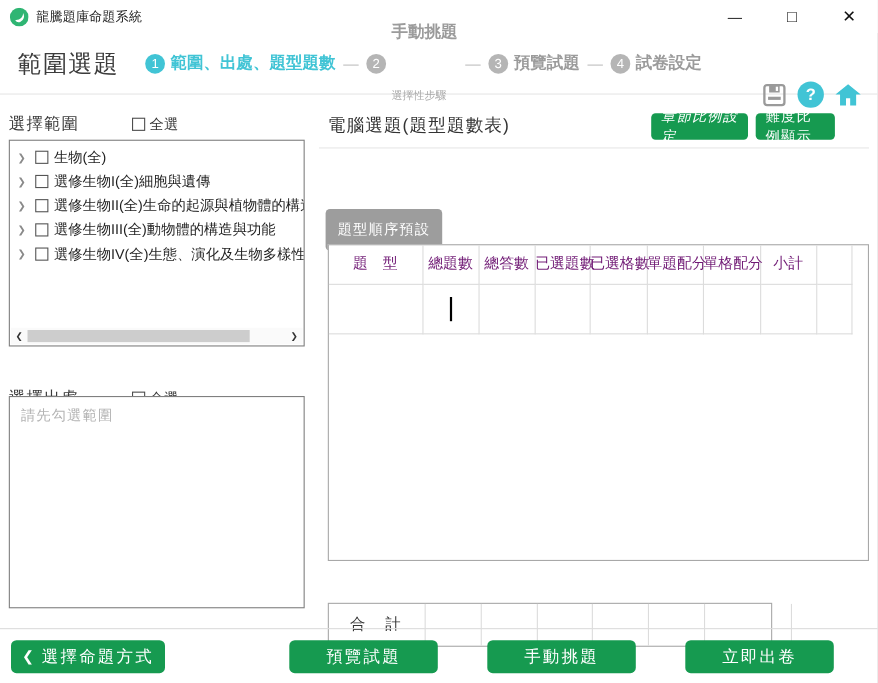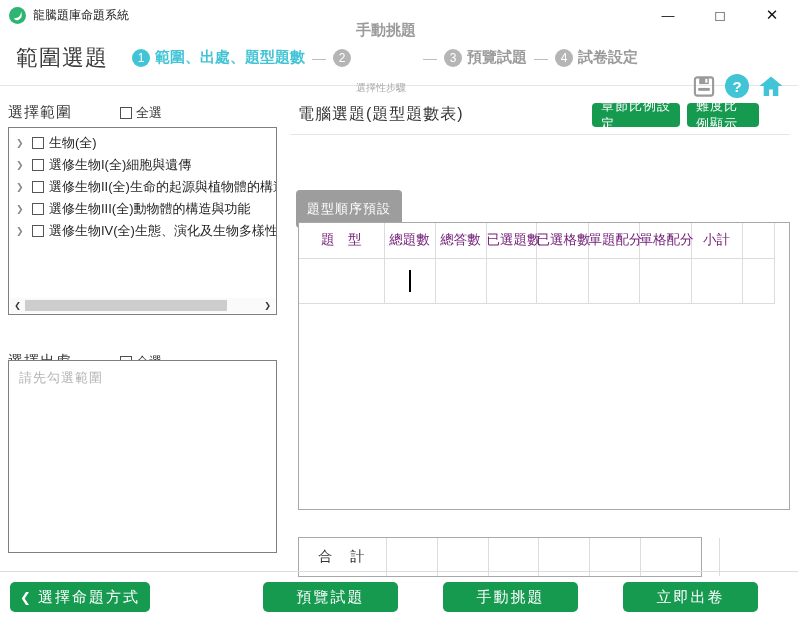--- a/index.html
+++ b/index.html
@@ -58,21 +58,21 @@
   .rp-sep { position:absolute; left:290px; top:134px; width:500px; height:1px; background:#e7e7e7; }
   .preset-btn { position:absolute; left:296px; top:190px; height:38px; background:#9d9d9d; color:#fff; font-size:13px; border-radius:4px; display:flex; align-items:center; justify-content:center; padding:0 11px; letter-spacing:1px; }
 
   .table-box { position:absolute; left:298px; top:222px; width:492px; height:288px; border:1px solid #a8a8a8; background:#fff; }
   table.qtable { border-collapse:collapse; table-layout:fixed; width:475px; }
   table.qtable th { height:35px; font-weight:normal; font-size:13.5px; color:#701a75; text-align:center; border-right:1px solid #dcdcdc; border-bottom:1px solid #dcdcdc; white-space:nowrap; overflow:visible; padding:0; }
   table.qtable td { height:45px; border-right:1px solid #dcdcdc; border-bottom:1px solid #dcdcdc; }
   table.qtable th:last-child, table.qtable td:last-child { border-right:1px solid #dcdcdc; }
   .caret { width:2px; height:22px; background:#000; margin:0 auto; }
 
-  .total-box { position:absolute; left:298px; top:537px; width:404px; height:40px; border:1px solid #a8a8a8; background:#fff; }
+  .total-box { position:absolute; left:298px; top:548px; width:404px; height:40px; border:1px solid #a8a8a8; background:#fff; }
   table.ttable { border-collapse:collapse; table-layout:fixed; width:100%; height:38px; }
   table.ttable td { border-right:1px solid #dcdcdc; font-size:14px; color:#333; text-align:center; letter-spacing:2px; }
   table.ttable td:last-child { border-right:none; }
 
   
   .footer-line { position:absolute; left:0; top:571px; width:798px; height:1px; background:#dcdcdc; }
   .footer-btn { position:absolute; top:582px; height:30px; background:#169a50; color:#fff; font-size:15px; border-radius:5px; display:flex; align-items:center; justify-content:center; letter-spacing:2px; cursor:default; }
   .back-chevron { font-size:13px; font-weight:bold; margin-right:7px; letter-spacing:0; }
 </style>
 </head>
@@ -182,21 +182,21 @@
       <span class="cbx"></span>
       <span class="select-all-label">全選</span>
     </span>
   </div>
 
   <div class="source-box">
     <div class="placeholder">請先勾選範圍</div>
   </div>
 
   <div class="rp-title">電腦選題(題型題數表)</div>
-  <div class="green-btn" style="left:592px; width:88px;">章節比例設定</div>
+  <div class="green-btn" style="left:592px; width:88px;font-style:italic;">章節比例設定</div>
   <div class="green-btn" style="left:687px; width:72px;">難度比例顯示</div>
   <div class="rp-sep"></div>
 
   <div class="preset-btn">題型順序預設</div>
 
   <div class="table-box">
     <table class="qtable">
       <colgroup>
         <col style="width:85px">
           <col style="width:51px">

